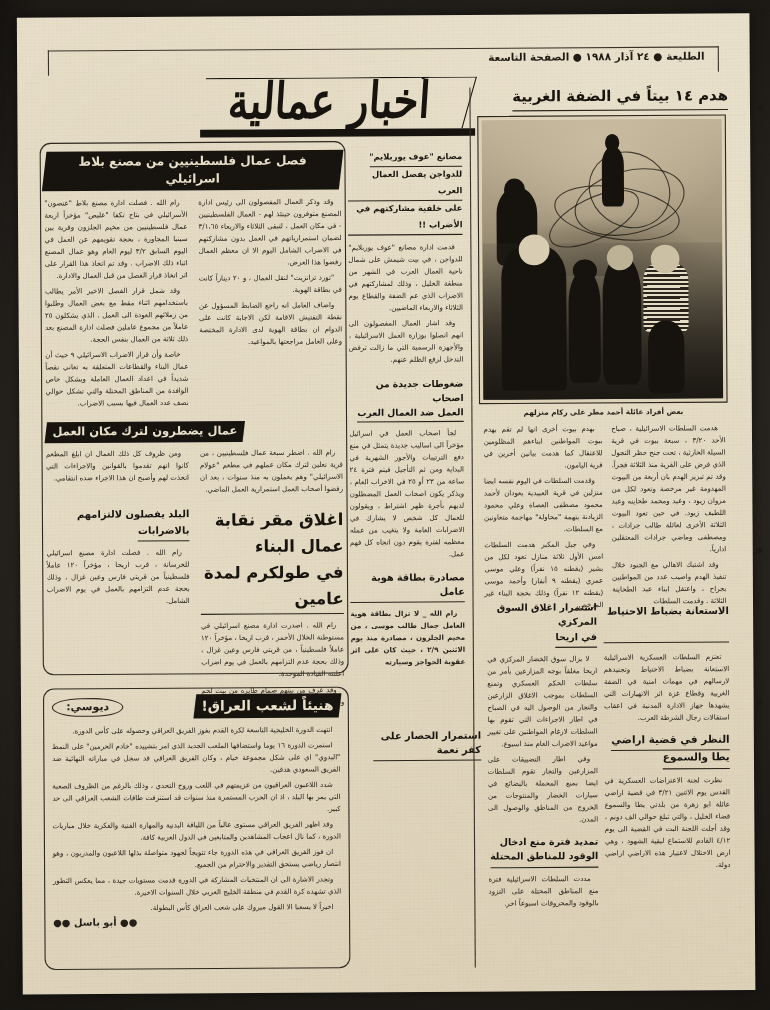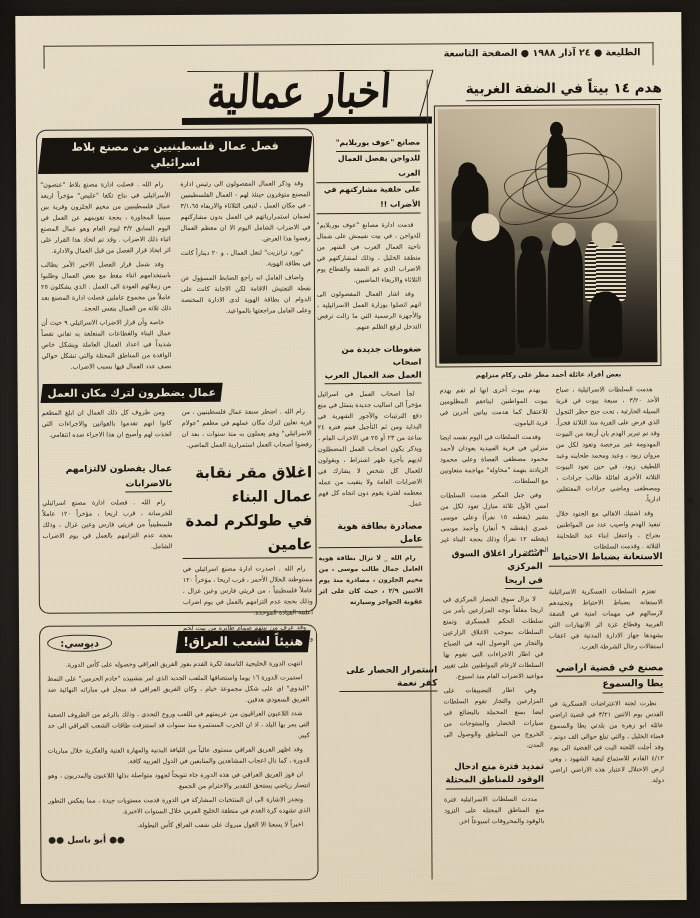--- a/index.html
+++ b/index.html
@@ -301,29 +301,29 @@
         <p>وقد اشتبك الاهالي مع الجنود خلال تنفيذ الهدم واصيب عدد من المواطنين بجراح ، واعتقل ابناء عبد الطحاينة الثلاثة . وقدمت السلطات</p>
       </div>
       <div class="col body-txt" style="top:362px; right:124px; width:108px; height:155px;">
         <p>بهدم بيوت أخرى انها لم تقم بهدم بيوت المواطنين ابناءهم المظلومين للاعتقال كما هدمت بيانين أخرين في قرية اليامون.</p>
         <p>وقدمت السلطات في اليوم نفسه ايضا منزلين في قرية العبيدية يعودان لأحمد محمود مصطفى العصاة وعلي محمود الزيادنة بتهمة "محاولة" مهاجمة متعاونين مع السلطات.</p>
         <p>وفي جبل المكبر هدمت السلطات امس الأول ثلاثة منازل تعود لكل من بشير (يقطنه ١٥ نفراً) وعلي موسى عمري (يقطنه ٩ أنفار) وأحمد موسى (يقطنه ١٢ نفراً) وذلك بحجة البناء غير المرخص.</p>
       </div>
 
       <div class="col" style="top:528px; right:10px; width:114px;">
 
-        <div class="hl" style="font-size:9px; border-bottom:1.2px solid #2a241c; padding-bottom:2px; margin-bottom:20px;">
+        <div class="hl" style="font-size:9px; border-bottom:1.2px solid #2a241c; padding-bottom:20px; margin-bottom:8px;">
           <span>الاستعانة بضباط الاحتياط</span>
         </div>
         <div class="body-txt">
           <p>تعتزم السلطات العسكرية الاسرائيلية الاستعانة بضباط الاحتياط وتجنيدهم لارسالهم في مهمات امنية في الضفة الغربية وقطاع غزة اثر الانهيارات التي يشهدها جهاز الادارة المدنية في اعقاب استقالات رجال الشرطة العرب.</p>
         </div>
 
         <div class="hl" style="font-size:9.5px; margin-top:8px; line-height:1.5;">
-          <span class="hl-rule">مصنع في قضية اراضي</span><br>
+          <span class="hl-rule">النظر في قضية اراضي</span><br>
           <span class="hl-rule">يطا والسموع</span>
         </div>
         <div class="body-txt" style="margin-top:5px;">
           <p>نظرت لجنة الاعتراضات العسكرية في القدس يوم الاثنين ٣/٢١ في قضية اراضي عائلة ابو زهرة من بلدتي يطا والسموع قضاء الخليل ، والتي تبلغ حوالي الف دونم ، وقد أجلت اللجنة البت في القضية الى يوم ٤/١٢ القادم للاستماع لبقية الشهود ، وهي ارض الاحتلال لاعتبار هذه الاراضي اراضي دولة.</p>
         </div>
       </div>
 
       <div class="col" style="top:524px; right:130px; width:100px;">
 
         <div class="hl" style="font-size:8.6px; line-height:1.55;">
@@ -413,21 +413,21 @@
               <span>اغلاق مقر نقابة عمال البناء</span><br>
               <span class="hl-rule">في طولكرم لمدة عامين</span>
             </div>
             <div class="body-txt" style="margin-top:5px;">
               <p>رام الله . اصدرت ادارة مصنع اسرائيلي في مستوطنة الخلال الأحمر ، قرب اريحا ، مؤخراً ١٢٠ عاملاً فلسطينياً ، من قريتي فارس وعين غزال ، وذلك بحجة عدم التزامهم بالعمل في يوم اضراب اعلنته القيادة الموحدة.</p>
               <p>وقد عرف من بينهم صمام طايره من بيت لحم وجمال علي ، عماد خالد حمادنة ، وتوفر نعمة.</p>
             </div>
           </div>
           <div style="flex:1;">
             <div class="hl" style="font-size:9px; line-height:1.6;">
-              <span>عمال يفصلون لالتزامهم</span><br>
+              <span>البلد يفصلون لالتزامهم</span><br>
               <span class="hl-rule">بالاضرابات</span>
             </div>
             <div class="body-txt" style="margin-top:5px;">
               <p>رام الله . فصلت ادارة مصنع اسرائيلي للخرسانة ، قرب اريحا ، مؤخراً ١٢٠ عاملاً فلسطينياً من قريتي فارس وعين غزال ، وذلك بحجة عدم التزامهم بالعمل في يوم الاضراب الشامل.</p>
             </div>
           </div>
         </div>
       </div>
 
       <div class="boxed" style="position:absolute; top:104px; right:356px; width:278px; height:484px; pointer-events:none;"></div>

